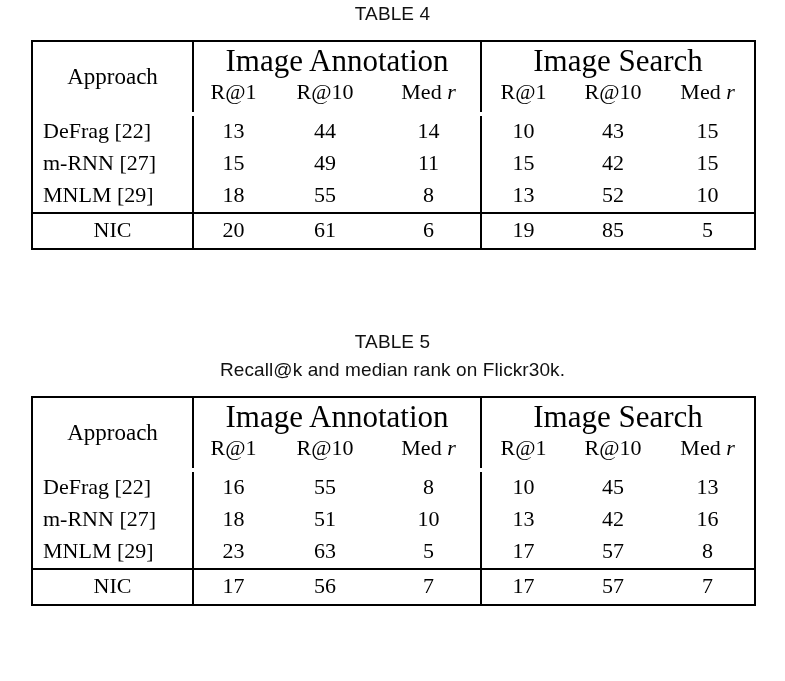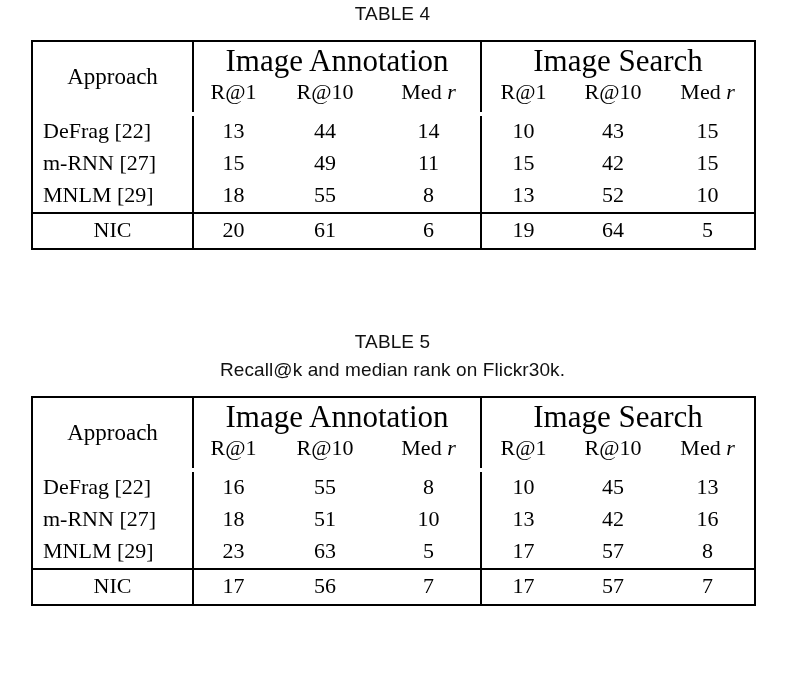--- a/index.html
+++ b/index.html
@@ -196,21 +196,21 @@
           <td class="num-cell">13</td>
           <td class="num-cell">52</td>
           <td class="num-cell">10</td>
         </tr>
         <tr class="summary-row">
           <td class="approach-cell centered v-left">NIC</td>
           <td class="num-cell bold">20</td>
           <td class="num-cell bold">61</td>
           <td class="num-cell bold v-mid">6</td>
           <td class="num-cell bold">19</td>
-          <td class="num-cell bold">64</td>
+          <td class="num-cell bold">85</td>
           <td class="num-cell bold">5</td>
         </tr>
       </tbody>
     </table>
   </div>
 </div>
 
 <div class="table-block" id="table-5-block">
   <div class="caption">
     <span class="cap-title">TABLE 5</span>

